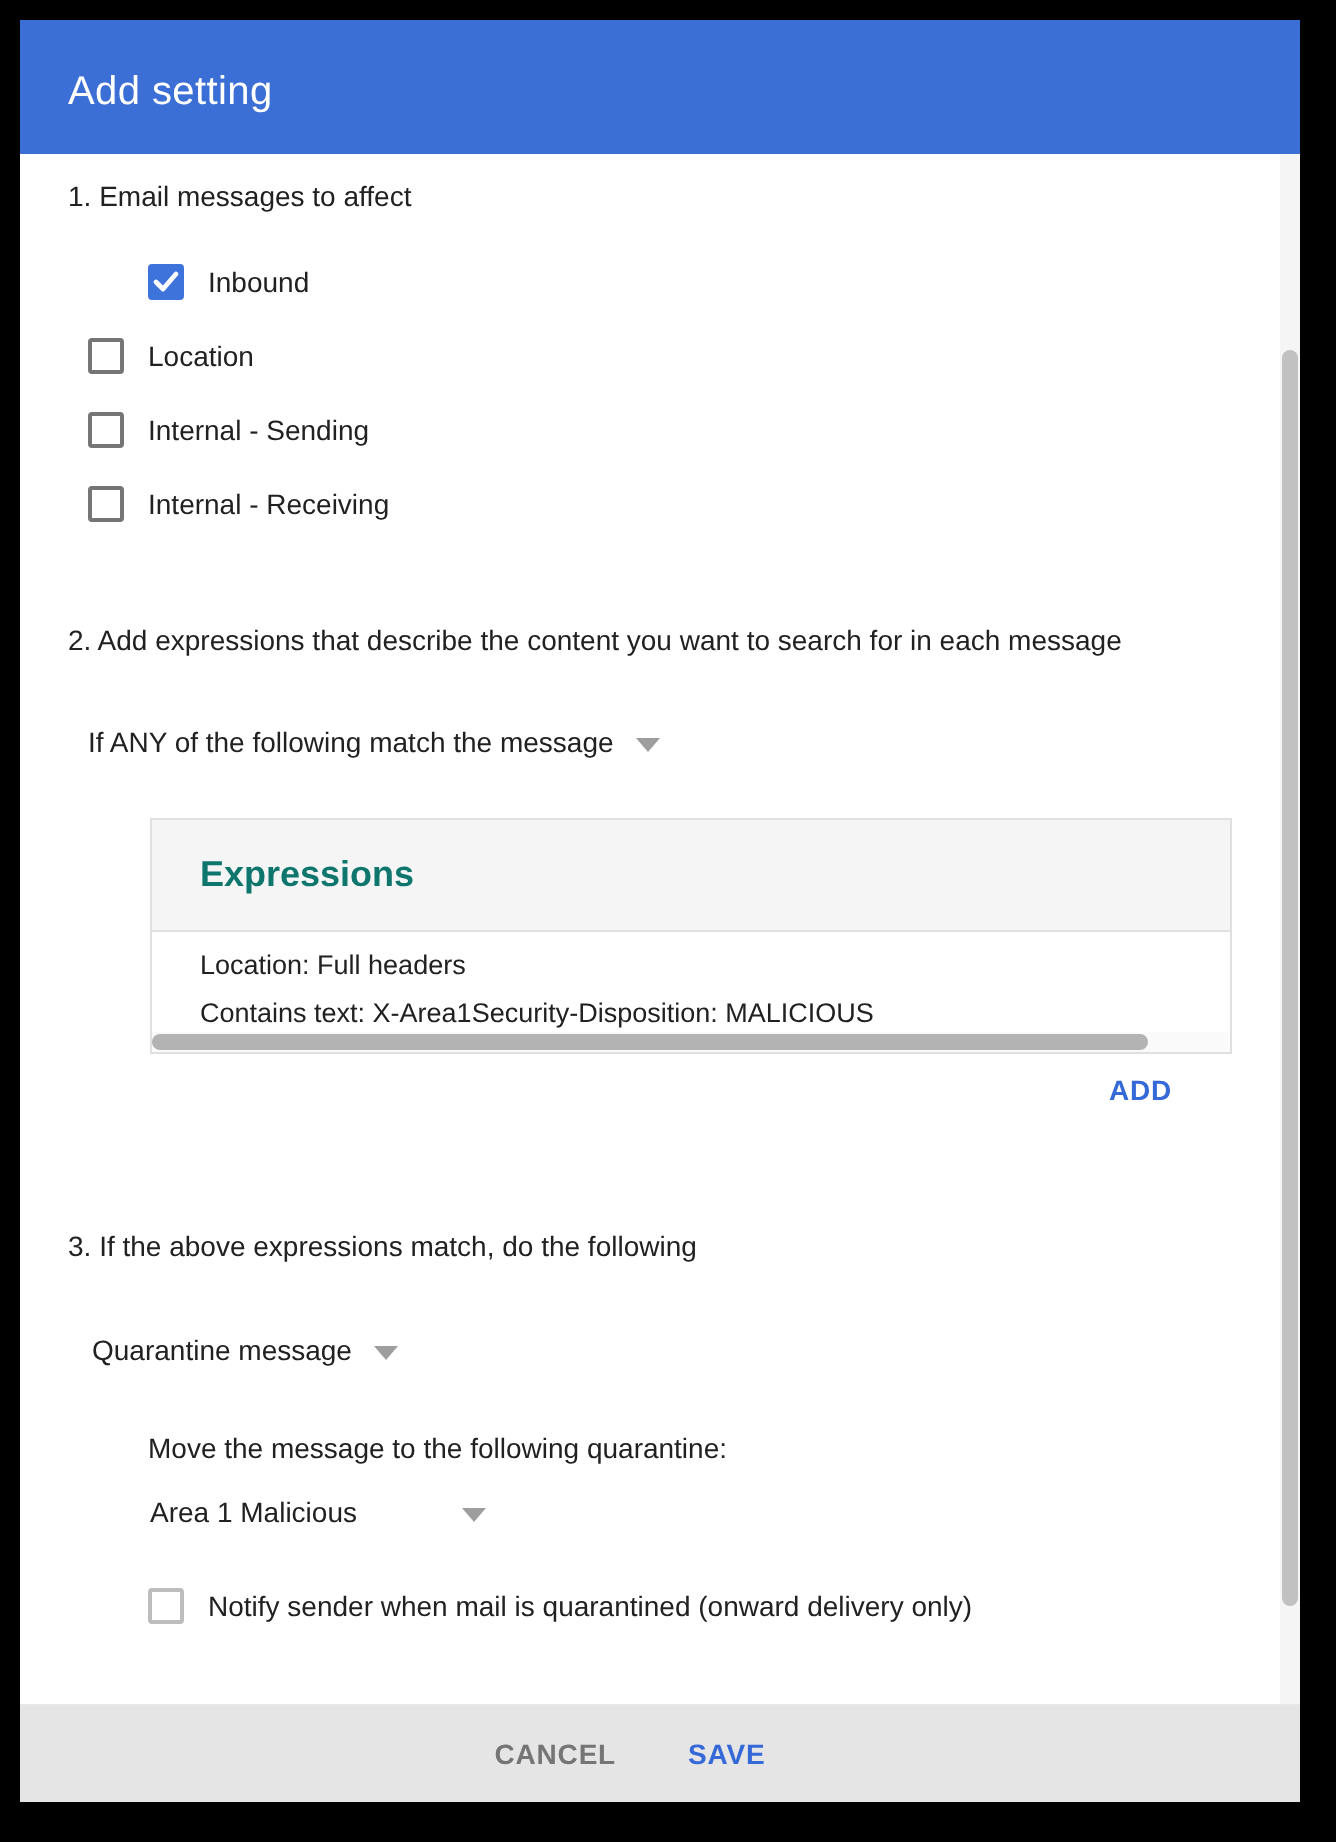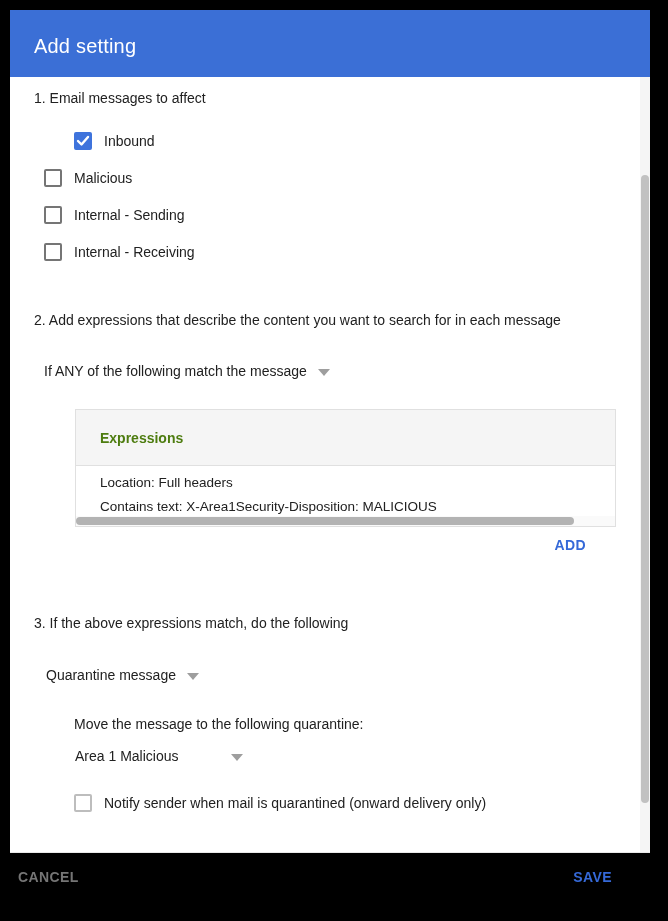--- a/index.html
+++ b/index.html
@@ -52,21 +52,21 @@
   }
 
   .expr-table {
     position:absolute; left:65px; top:332px; width:541px; height:118px;
     border:1px solid #e0e0e0; background:#fff;
   }
   .expr-head {
     height:56px; background:#f5f5f5; border-bottom:1px solid #e0e0e0;
     display:flex; align-items:center; padding-left:24px;
   }
-  .expr-head .t { font-size:14px; font-weight:700; color:#4d7c0f; }
+  .expr-head .t { font-size:18px; font-weight:700; color:#0f766e; }
   .expr-body { padding:5px 0 0 24px; }
   .expr-row { font-size:13.5px; color:#212121; line-height:24px; white-space:nowrap; }
   .hscroll-track {
     position:absolute; left:0; bottom:0; width:100%; height:10px; background:#fafafa;
   }
   .hscroll-thumb {
     position:absolute; left:0; bottom:1px; width:498px; height:8px;
     background:#b3b3b3; border-radius:4px; cursor:grab;
   }
   .add-link {
@@ -74,23 +74,23 @@
     color:#3569d8; letter-spacing:.4px; cursor:pointer;
   }
 
   .sub-label {
     position:absolute; height:20px; line-height:20px; font-size:14px; color:#212121;
   }
   .lbl-move { left:64px; top:637px; }
   .notify-row { left:64px; top:716px; }
 
   .footer {
-    position:absolute; left:0; bottom:0; width:100%; height:49px; background:#000000;
+    position:absolute; left:0; bottom:0; width:100%; height:49px; background:#e5e5e5;
     border-top:1px solid #e8e8e8; display:flex; align-items:center;
-    justify-content:space-between; padding-right:30px;
+    justify-content:center; padding-right:30px;
   }
   .btn {
     font-size:14px; font-weight:700; letter-spacing:.4px; background:none; border:none;
     cursor:pointer; padding:8px 8px; font-family:"Liberation Sans", sans-serif;
   }
   .btn-cancel { color:#757575; margin-right:20px; }
   .btn-save { color:#3569d8; }
 
   .vscroll-track {
     position:absolute; right:0; top:67px; bottom:49px; width:10px; background:#f5f5f5;
@@ -117,21 +117,21 @@
       <div class="check-row r0">
         <span class="box checked">
           <svg width="14" height="12" viewBox="0 0 14 12">
             <polyline points="2,6 5.5,9.5 12,2" fill="none" stroke="#ffffff" stroke-width="2.4" stroke-linecap="round" stroke-linejoin="round"></polyline>
           </svg>
         </span>
         <span class="lbl">Inbound</span>
       </div>
       <div class="check-row r1">
         <span class="box"></span>
-        <span class="lbl">Malicious</span>
+        <span class="lbl">Location</span>
       </div>
       <div class="check-row r3">
         <span class="box"></span>
         <span class="lbl">Internal - Receiving</span>
       </div>
       <div class="check-row r2">
         <span class="box"></span>
         <span class="lbl">Internal - Sending</span>
       </div>
 

